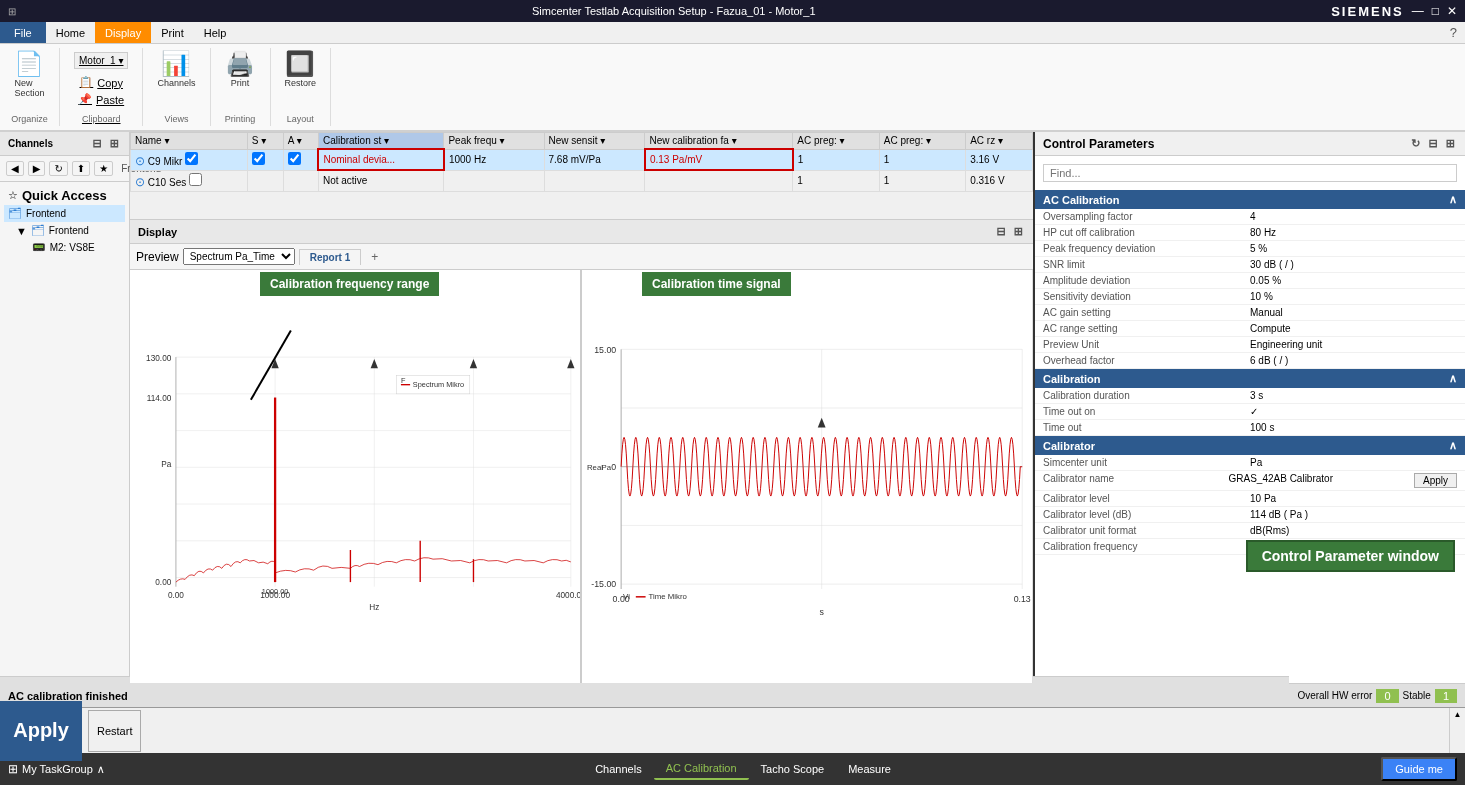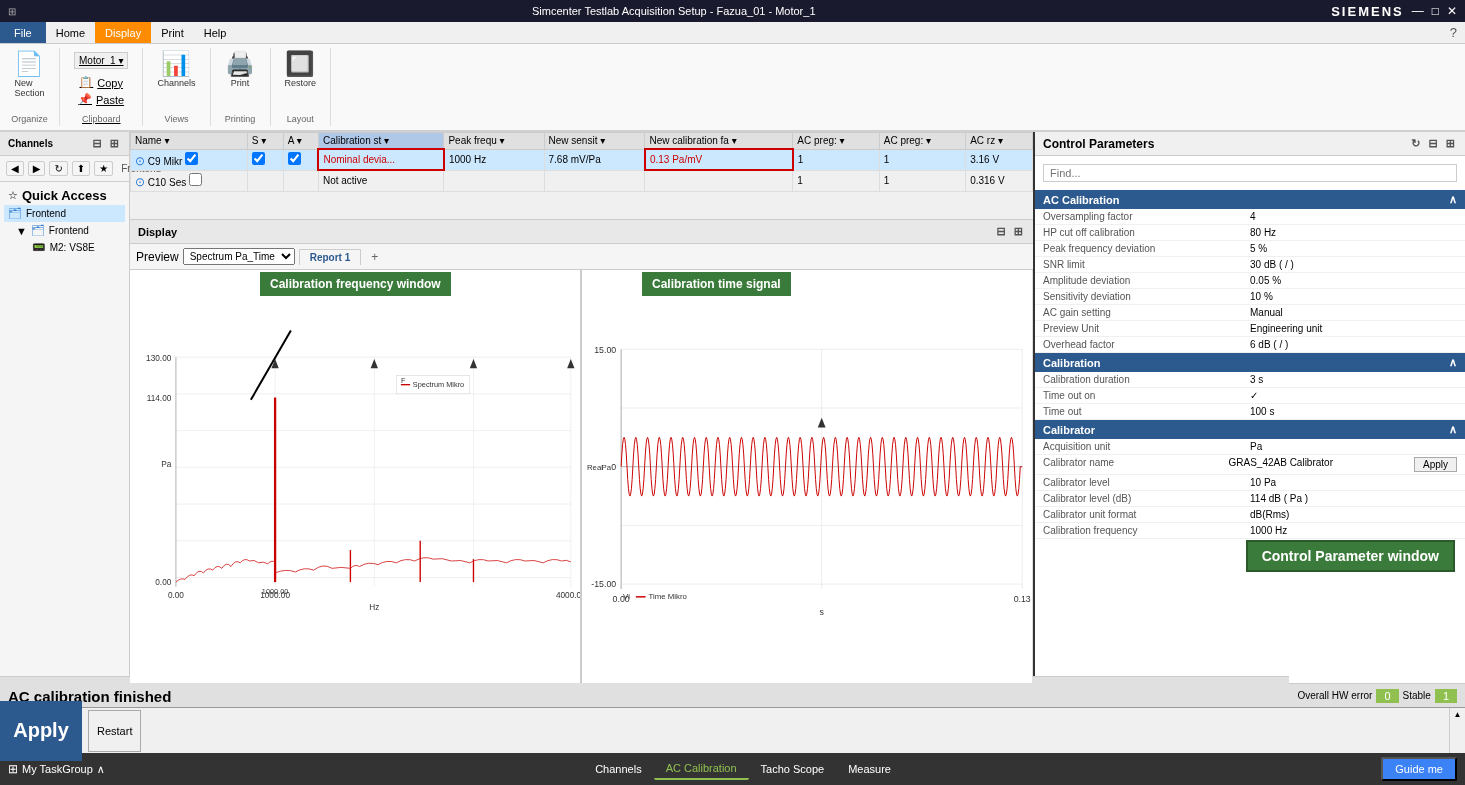--- a/index.html
+++ b/index.html
@@ -49,21 +49,21 @@
     .right-panel { width: 432px; background: white; display: flex; flex-direction: column; border-left: 2px solid #333; }
     .cp-header { background: #f0f0f0; height: 26px; display: flex; align-items: center; padding: 0 8px; border-bottom: 1px solid #ccc; font-weight: bold; font-size: 12px; justify-content: space-between; }
     .cp-search { width: 100%; border: 1px solid #ccc; padding: 2px 6px; margin: 4px; font-size: 11px; width: calc(100% - 8px); }
     .cp-section-header { background: #2d5a8e; color: white; padding: 3px 8px; font-size: 11px; font-weight: bold; display: flex; justify-content: space-between; align-items: center; cursor: pointer; }
     .cp-row { display: flex; padding: 2px 8px; border-bottom: 1px solid #f0f0f0; font-size: 10px; }
     .cp-label { flex: 1; color: #555; }
     .cp-value { flex: 1; color: #000; }
     .apply-btn { background: #f0f0f0; border: 1px solid #aaa; padding: 1px 8px; font-size: 10px; cursor: pointer; }
 
     
-    .status-bar { background: #e0e0e0; height: 40px; display: flex; align-items: center; padding: 0 8px; border-top: 1px solid #ccc; font-size: 15px; font-weight: bold; text-align: center; flex: 1; }
+    .status-bar { background: #e0e0e0; height: 40px; display: flex; align-items: center; padding: 0 8px; border-top: 1px solid #ccc; font-size: 11px; font-weight: bold; text-align: center; flex: 1; }
     .status-right { display: flex; align-items: center; gap: 4px; }
     .hw-error-badge { background: #90c050; color: white; padding: 1px 8px; font-size: 11px; }
     .stable-badge { background: #90c050; color: white; padding: 1px 8px; font-size: 11px; }
 
     
     .bottom-bar { background: #333; height: 32px; display: flex; align-items: center; justify-content: space-between; padding: 0 8px; }
     .bottom-tab { color: white; padding: 4px 12px; font-size: 11px; cursor: pointer; border-radius: 2px; display: flex; align-items: center; gap: 4px; }
     .bottom-tab.active { color: #90c050; }
     .bottom-tab-group { display: flex; }
     .guide-me-btn { background: #3b82f6; color: white; padding: 4px 12px; font-size: 11px; cursor: pointer; border-radius: 2px; }
@@ -267,21 +267,21 @@
           <option>Spectrum Pa_Time</option>
         </select>
         <span class="tab-btn active">Report 1</span>
         <span class="tab-plus">+</span>
       </div>
 
       <div style="flex:1; display:flex; position:relative;">
 
         <div class="chart-container" style="position:relative; border-right:1px solid #ccc;">
           
-          <div style="position:absolute; top:2px; left:130px; background:#3a7a3a; color:white; padding:5px 10px; font-size:12px; font-weight:bold; z-index:10; pointer-events:none;">Calibration frequency window</div>
+          <div style="position:absolute; top:2px; left:130px; background:#3a7a3a; color:white; padding:5px 10px; font-size:12px; font-weight:bold; z-index:10; pointer-events:none;">Calibration frequency range</div>
           <svg style="width:100%;height:100%;" viewBox="0 0 490 300">
 
             <rect width="490" height="300" fill="white"></rect>
 
             <line x1="50" y1="20" x2="480" y2="20" stroke="#ddd" stroke-width="0.5"></line>
             <line x1="50" y1="60" x2="480" y2="60" stroke="#ddd" stroke-width="0.5"></line>
             <line x1="50" y1="100" x2="480" y2="100" stroke="#ddd" stroke-width="0.5"></line>
             <line x1="50" y1="140" x2="480" y2="140" stroke="#ddd" stroke-width="0.5"></line>
             <line x1="50" y1="180" x2="480" y2="180" stroke="#ddd" stroke-width="0.5"></line>
             <line x1="50" y1="220" x2="480" y2="220" stroke="#ddd" stroke-width="0.5"></line>
@@ -427,20 +427,24 @@
       </div>
       <div class="cp-row">
         <span class="cp-label">Sensitivity deviation</span>
         <span class="cp-value">10 %</span>
       </div>
       <div class="cp-row">
         <span class="cp-label">AC gain setting</span>
         <span class="cp-value">Manual</span>
       </div>
       <div class="cp-row">
+        <span class="cp-label">AC range setting</span>
+        <span class="cp-value">Compute</span>
+      </div>
+      <div class="cp-row">
         <span class="cp-label">Preview Unit</span>
         <span class="cp-value">Engineering unit</span>
       </div>
       <div class="cp-row">
         <span class="cp-label">Overhead factor</span>
         <span class="cp-value">6 dB ( / )</span>
       </div>
 
       <div class="cp-section-header">
         <span>Calibration</span>
@@ -457,21 +461,21 @@
       <div class="cp-row">
         <span class="cp-label">Time out</span>
         <span class="cp-value">100 s</span>
       </div>
 
       <div class="cp-section-header">
         <span>Calibrator</span>
         <span>∧</span>
       </div>
       <div class="cp-row">
-        <span class="cp-label">Acquisition unit</span>
+        <span class="cp-label">Simcenter unit</span>
         <span class="cp-value">Pa</span>
       </div>
       <div class="cp-row">
         <span class="cp-label">Calibrator name</span>
         <span class="cp-value" style="flex:1;">GRAS_42AB Calibrator</span>
         <button class="apply-btn">Apply</button>
       </div>
       <div class="cp-row">
         <span class="cp-label">Calibrator level</span>
         <span class="cp-value">10 Pa</span>

